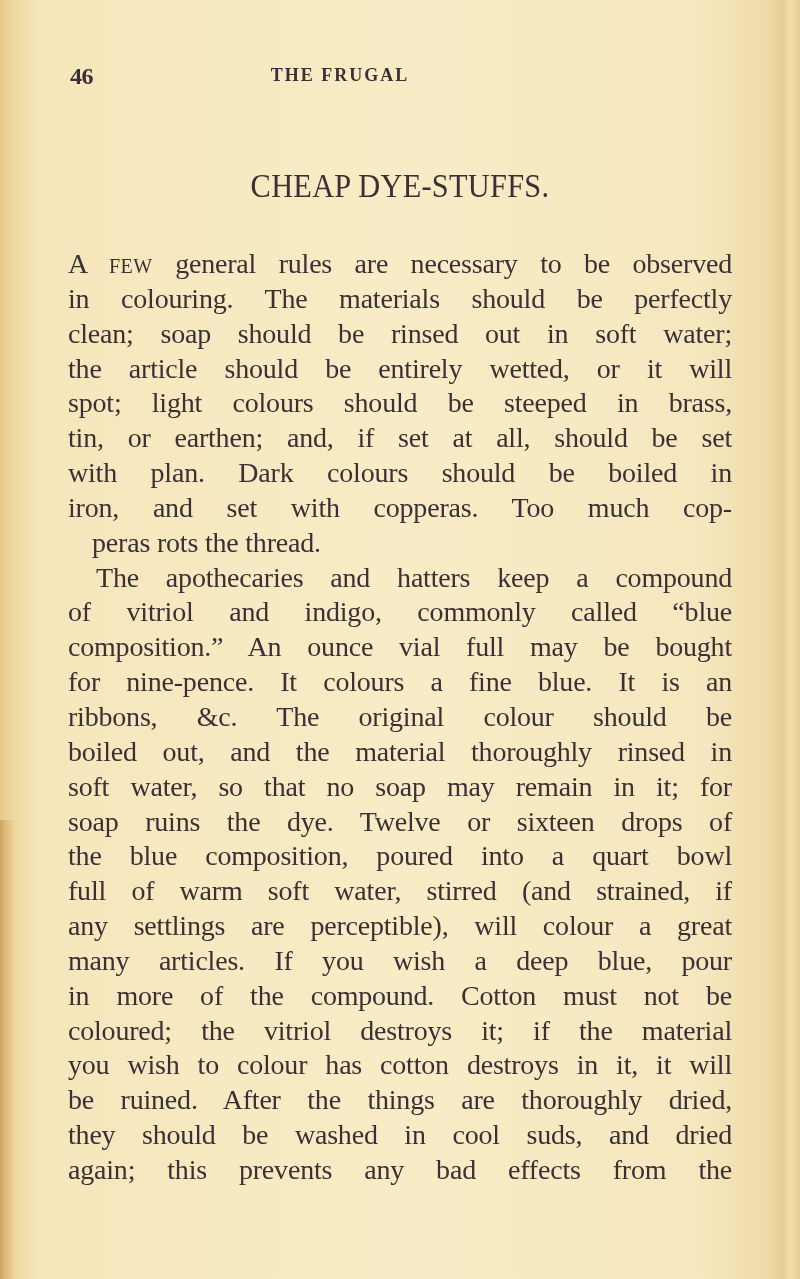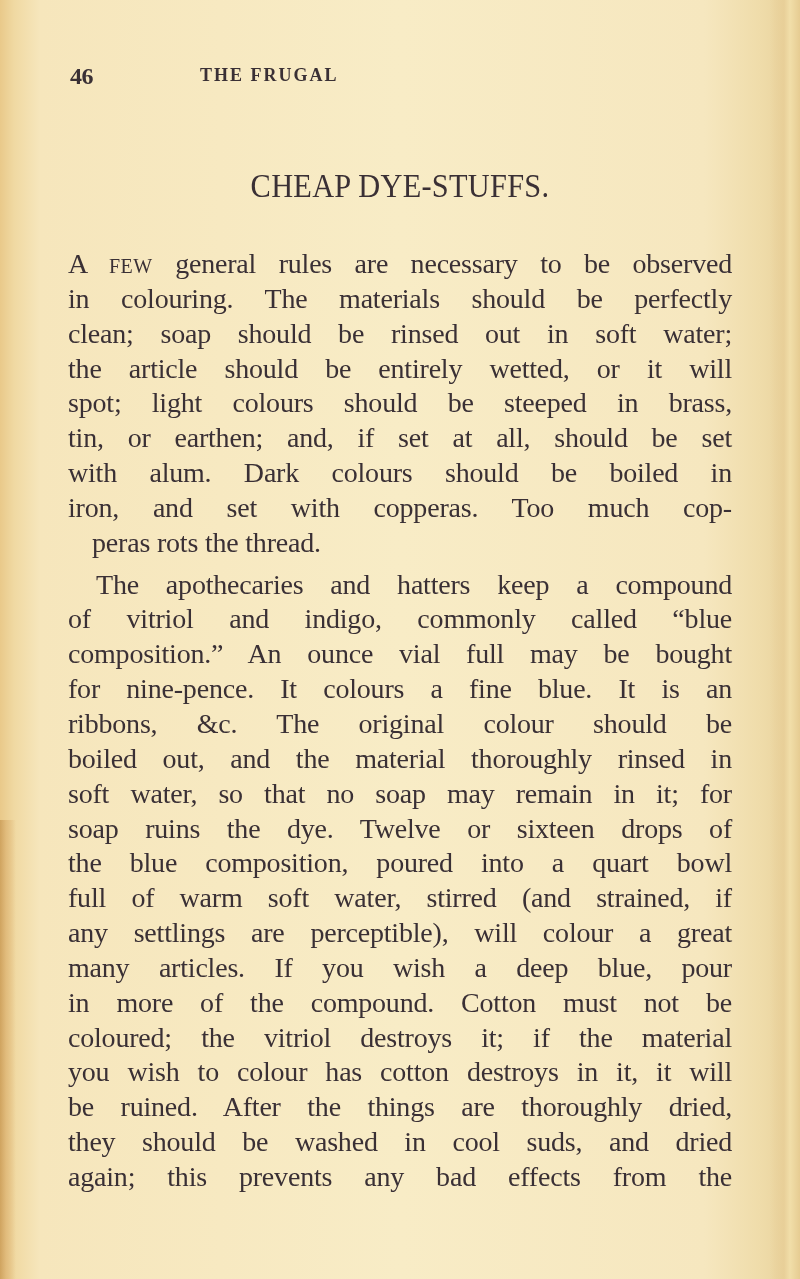--- a/index.html
+++ b/index.html
@@ -25,40 +25,40 @@
     }
     .running-head {
       position: absolute; top: 63px; left: 70px; width: 640px; height: 30px;
     }
     .page-number {
       position: absolute; left: 0; top: 0;
       font-size: 24px; font-weight: bold; letter-spacing: -0.5px;
       color: #3a3035;
     }
     .running-title {
-      position: absolute; left: 130px; top: 2px; width: 280px; 
+      position: absolute; left: 130px; top: 2px; width: 280px; text-align: center;
       font-size: 18px; font-weight: bold; letter-spacing: 2px;
       color: #3a3035;
     }
     .chapter-title {
       position: absolute; top: 168px; left: 0; width: 800px; text-align: center;
       font-size: 33px; letter-spacing: 0.3px; color: #3a3035;
       transform: scaleX(0.92);
     }
     .body-text {
       position: absolute; top: 247px; left: 68px; width: 664px;
     }
     .line {
       display: block; height: 34.85px; line-height: 34.85px;
       font-size: 28px; white-space: nowrap;
       text-align: justify; text-align-last: justify;
       letter-spacing: -0.2px;
     }
     .line.last { text-align-last: left; margin-left: 24px; }
-    .line.indent { padding-left: 28px; margin-top: 7px; }
+    .line.indent { padding-left: 28px; }
     .smallcaps { font-variant: small-caps; letter-spacing: 0.5px; }
   </style>
 </head>
 <body>
 
 <div class="page">
   <div class="left-edge"></div>
   <div class="right-fold"></div>
 
   <div class="running-head">
@@ -68,21 +68,21 @@
 
   <div class="chapter-title">CHEAP DYE-STUFFS.</div>
 
   <div class="body-text">
     <span class="line"><span>A</span> <span class="smallcaps">few</span><span> general rules are necessary to be observed</span></span>
     <span class="line">in colouring.  The materials should be perfectly</span>
     <span class="line">clean; soap should be rinsed out in soft water;</span>
     <span class="line">the article should be entirely wetted, or it will</span>
     <span class="line">spot; light colours should be steeped in brass,</span>
     <span class="line">tin, or earthen; and, if set at all, should be set</span>
-    <span class="line">with alum.  Dark colours should be boiled in</span>
+    <span class="line">with plan.  Dark colours should be boiled in</span>
     <span class="line">iron, and set with copperas.  Too much cop-</span>
     <span class="line last">peras rots the thread.</span>
     <span class="line indent">The apothecaries and hatters keep a compound</span>
     <span class="line">of vitriol and indigo, commonly called “blue</span>
     <span class="line">composition.”  An ounce vial full may be bought</span>
     <span class="line">for nine-pence.  It colours a fine blue.  It is an</span>
     <span class="line">ribbons, &amp;c.  The original colour should be</span>
     <span class="line">boiled out, and the material thoroughly rinsed in</span>
     <span class="line">soft water, so that no soap may remain in it; for</span>
     <span class="line">soap ruins the dye.  Twelve or sixteen drops of</span>

